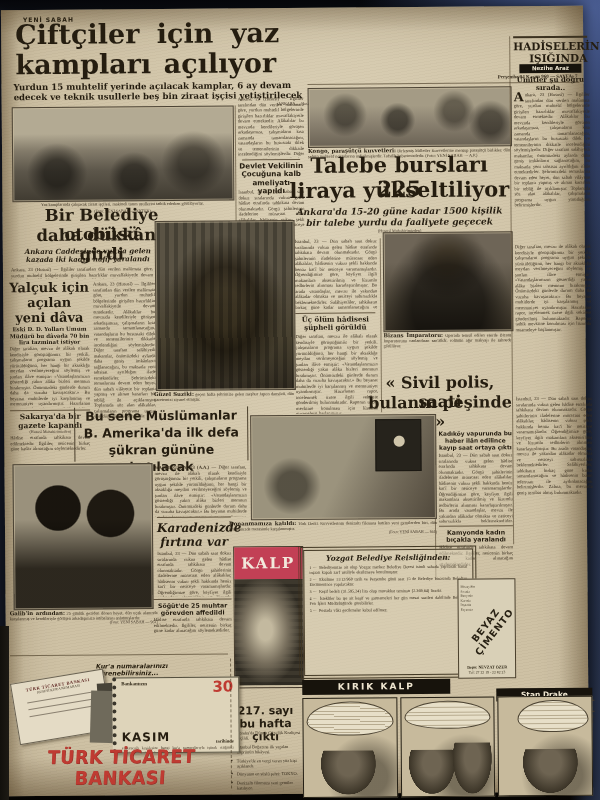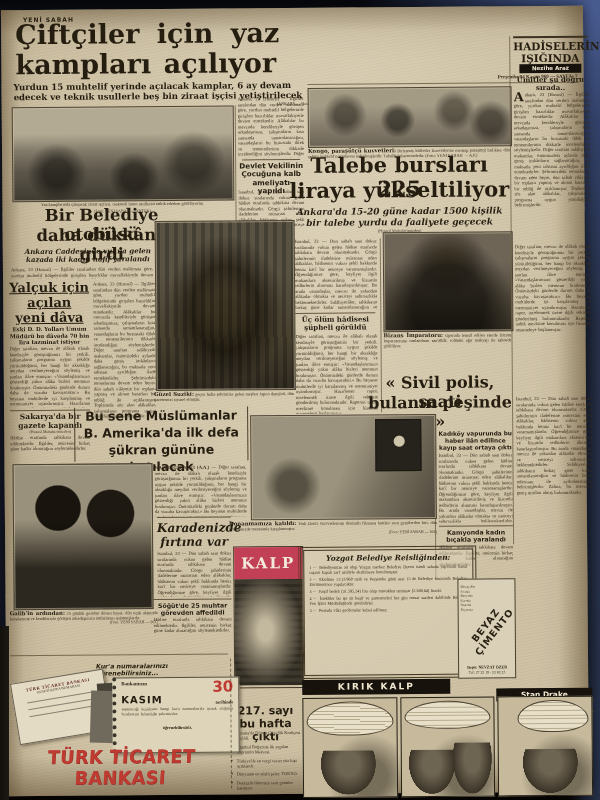--- a/index.html
+++ b/index.html
@@ -140,21 +140,21 @@
       <span class="lead-in">Donanmamıza katıldı:</span>
       <span>Türk Deniz Kuvvetlerinin denizaltı filosuna katılan yeni gemilerden biri, dün limanımızda merasimle karşılanmıştır.</span>
       <span class="credit">(Foto: YENİ SABAH — 961)</span>
     </div>
 
     <div class="abs hd ctr" style="left:12px;top:196px;width:174px;font-size:16.5px;line-height:19px;">Bir Belediye otobüsü</div>
     <div class="abs hd ctr" style="left:12px;top:216px;width:174px;font-size:16.5px;line-height:19px;">daha dükkâna girdi</div>
     <div class="abs hd ctr" style="left:18px;top:238px;width:134px;font-size:7px;line-height:8.4px;font-style:italic;">Ankara Caddesinde vukua gelen kazada iki kadın hafif yaralandı</div>
     <div class="abs f" style="left:8px;top:257px;width:142px;height:12px;">Ankara, 23 (Hususî) — İlgililer tarafından dün verilen malûmata göre, yurdun muhtelif bölgelerinde girişilen hazırlıklar muvaffakiyetle devam etmektedir. Alâkalılar bu mevzuda kendileriyle görüşen arkadaşımıza, çalışmaların kısa zamanda tamamlanacağını, vatandaşların bu husustaki dilek ve temennilerinin dikkatle incelendiğini söylemişlerdir. Diğer taraftan salâhiyetli makamlar, önümüzdeki aylarda daha geniş imkânların sağlanacağını, bu maksatla yeni tahsisat ayrıldığını ifade etmektedirler. Şehrimizdeki temaslarına devam eden heyet, dün sabah vilâyette bir toplantı yapmış ve alınan kararları bir tebliğ ile açıklamıştır. Toplantıda söz alan alâkalılar, çalışmaların programa uygun yürüdüğünü belirtmişlerdir.</div>
 
-    <div class="abs hd ctr" style="left:6px;top:270px;width:80px;font-size:13px;line-height:15px;text-decoration:underline;">
+    <div class="abs hd ctr" style="left:6px;top:270px;width:80px;font-size:13px;line-height:15px;">
       <span style="display:block;">Yalçuk için</span>
       <span style="display:block;">açılan</span>
       <span style="display:block;">yeni dâva</span>
     </div>
     <div class="abs hd ctr" style="left:6px;top:316px;width:80px;font-size:5.5px;line-height:6.6px;">Eski D. D. Yolları Umum Müdürü bu dâvada 70 bin lira tazminat istiyor</div>
     <div class="abs f" style="left:6px;top:336px;width:80px;height:62px;">Diğer taraftan, mevzu ile alâkalı olarak kendisiyle görüştüğümüz bir yetkili, çalışmaların programa uygun şekilde yürütüldüğünü, her hangi bir aksaklığa meydan verilmeyeceğini söylemiş ve şunları ilâve etmiştir: «Vatandaşlarımızın gösterdiği yakın alâka bizleri memnun bırakmıştır. Önümüzdeki günlerde durum daha da vuzuha kavuşacaktır.» Bu beyanat muhitlerde iyi karşılanmış ve memnuniyet uyandırmıştır. Hazırlanan rapor, incelenmek üzere ilgili vekâlete gönderilmiş bulunmaktadır. Raporun tatbik mevkiine konulması için lüzumlu muameleye başlanmıştır.</div>
     <div class="abs hd ctr orn" style="left:6px;top:400px;width:80px;font-size:7.5px;line-height:8.6px;padding-top:2px;">Sakarya'da bir gazete kapandı</div>
     <div class="abs ctr" style="left:6px;top:419px;width:80px;font-size:4px;color:#43372a;">(Hususî Muhabirimizden)</div>
     <div class="abs f" style="left:6px;top:425px;width:80px;height:26px;">Hâdise etrafında tahkikata devam edilmektedir. İlgililer, neticenin birkaç güne kadar alınacağını söylemektedirler.</div>
     <div class="abs f" style="left:90px;top:272px;width:62px;height:180px;">Ankara, 23 (Hususî) — İlgililer tarafından dün verilen malûmata göre, yurdun muhtelif bölgelerinde girişilen hazırlıklar muvaffakiyetle devam etmektedir. Alâkalılar bu mevzuda kendileriyle görüşen arkadaşımıza, çalışmaların kısa zamanda tamamlanacağını, vatandaşların bu husustaki dilek ve temennilerinin dikkatle incelendiğini söylemişlerdir. Diğer taraftan salâhiyetli makamlar, önümüzdeki aylarda daha geniş imkânların sağlanacağını, bu maksatla yeni tahsisat ayrıldığını ifade etmektedirler. Şehrimizdeki temaslarına devam eden heyet, dün sabah vilâyette bir toplantı yapmış ve alınan kararları bir tebliğ ile açıklamıştır. Toplantıda söz alan alâkalılar, çalışmaların programa uygun yürüdüğünü belirtmişlerdir.</div>
@@ -228,21 +228,21 @@
         <div>Fayansta</div>
       </div>
       <div class="abs sanshd" style="left:-14px;top:38px;width:90px;text-align:center;font-size:9.5px;letter-spacing:1px;
            transform:rotate(-52deg);color:#261f12;">BEYAZ ÇİMENTO</div>
       <div class="abs ctr" style="left:0;bottom:8px;width:100%;font-size:4px;font-weight:bold;color:#2d2514;">Depo: NEVZAT ÖZER</div>
       <div class="abs ctr" style="left:0;bottom:3px;width:100%;font-size:3.8px;color:#2d2514;">Tel: 27 22 19 - 22 82 23</div>
     </div>
 
     <div class="vr" style="left:508px;top:30px;height:508px;"></div>
     <div class="abs hd ctr" style="left:512px;top:30px;width:74px;font-size:10.5px;line-height:12px;
-         border-top:2px solid #3c3220;padding-top:2px;">
+         border-top:2px solid #3c3220;padding-top:2px;text-align:right;">
       <span style="display:block;">HADİSELERİN</span>
       <span style="display:block;">IŞIĞINDA</span>
     </div>
     <div class="abs bar" style="left:518px;top:58px;width:62px;height:9px;font-size:5.5px;line-height:9px;">Nezihe Araz</div>
     <div class="abs hd ctr" style="left:512px;top:70px;width:74px;font-size:7px;line-height:8.2px;">Ümitler şu doğru sırada..</div>
     <div class="abs f dcap" style="left:512px;top:86px;width:76px;height:148px;">Ankara, 23 (Hususî) — İlgililer tarafından dün verilen malûmata göre, yurdun muhtelif bölgelerinde girişilen hazırlıklar muvaffakiyetle devam etmektedir. Alâkalılar bu mevzuda kendileriyle görüşen arkadaşımıza, çalışmaların kısa zamanda tamamlanacağını, vatandaşların bu husustaki dilek ve temennilerinin dikkatle incelendiğini söylemişlerdir. Diğer taraftan salâhiyetli makamlar, önümüzdeki aylarda daha geniş imkânların sağlanacağını, bu maksatla yeni tahsisat ayrıldığını ifade etmektedirler. Şehrimizdeki temaslarına devam eden heyet, dün sabah vilâyette bir toplantı yapmış ve alınan kararları bir tebliğ ile açıklamıştır. Toplantıda söz alan alâkalılar, çalışmaların programa uygun yürüdüğünü belirtmişlerdir.</div>
     <div class="abs f" style="left:512px;top:238px;width:76px;height:148px;">Diğer taraftan, mevzu ile alâkalı olarak kendisiyle görüştüğümüz bir yetkili, çalışmaların programa uygun şekilde yürütüldüğünü, her hangi bir aksaklığa meydan verilmeyeceğini söylemiş ve şunları ilâve etmiştir: «Vatandaşlarımızın gösterdiği yakın alâka bizleri memnun bırakmıştır. Önümüzdeki günlerde durum daha da vuzuha kavuşacaktır.» Bu beyanat muhitlerde iyi karşılanmış ve memnuniyet uyandırmıştır. Hazırlanan rapor, incelenmek üzere ilgili vekâlete gönderilmiş bulunmaktadır. Raporun tatbik mevkiine konulması için lüzumlu muameleye başlanmıştır.</div>
     <div class="abs f" style="left:512px;top:390px;width:76px;height:146px;">İstanbul, 23 — Dün sabah saat dokuz sıralarında vukua gelen hâdise etrafında tahkikata devam olunmaktadır. Görgü şahitlerinin ifadelerine müracaat eden alâkalılar, hâdisenin vukuu şekli hakkında henüz kat'î bir neticeye varamamışlardır. Öğrendiğimize göre, keyfiyet ilgili makamlara aksettirilmiş ve lüzumlu tedbirlerin alınması kararlaştırılmıştır. Bu arada vatandaşlar, mevzu ile yakından alâkadar olmakta ve neticeyi sabırsızlıkla beklemektedirler. Salâhiyetliler, tahkikatın birkaç güne kadar tamamlanacağını ve hâdisenin bütün teferruatı ile aydınlanacağını belirtmişlerdir. Zabıta, bu mevzuda geniş tertibat almış bulunmaktadır.</div>
 
 
@@ -296,21 +296,21 @@
       </div>
       <div class="abs" style="left:86px;top:22px;width:84px;height:58px;background:#474338;transform:rotate(-3deg);"></div>
       <div class="abs" style="left:78px;top:32px;width:70px;height:52px;background:#6f6a5b;transform:rotate(2deg);"></div>
       <div class="abs" style="left:100px;top:18px;width:112px;height:68px;background:#ded4ba;border:1px solid #55503f;
            border-left:4px dotted #3a362c;padding:3px 5px;box-shadow:2px 2px 3px rgba(40,30,12,.4);overflow:hidden;">
         <div style="display:flex;justify-content:space-between;align-items:flex-start;">
           <span style="font-size:5px;font-weight:bold;color:#2a2111;">Bankamızın</span>
           <span style="font-size:15px;font-weight:bold;color:#bf3b32;font-family:'DejaVu Sans',sans-serif;line-height:13px;">30</span>
         </div>
         <div style="display:flex;justify-content:space-between;align-items:flex-end;">
-          <span class="sanshd" style="font-size:10px;letter-spacing:1px;">KASIM</span>
+          <span class="sanshd" style="font-size:12px;letter-spacing:1px;margin-top:36px;">KASIM</span>
           <span style="font-size:4.5px;font-weight:bold;color:#2a2111;">tarihinde</span>
         </div>
         <div class="f" style="font-size:3.9px;margin-top:2px;height:18px;">yaptıracağı keşidesine hangi kur'a numaralarıyla iştirak ettiğinizi hesabınızın bulunduğu şubemizden</div>
         <div class="ctr" style="font-size:4.3px;font-weight:bold;color:#2a2111;">öğrenebilirsiniz.</div>
       </div>
       <div class="abs ctr" style="left:0;bottom:4px;width:100%;font-size:17.5px;font-weight:bold;
            font-family:'DejaVu Sans',sans-serif;color:#bf3b32;letter-spacing:.5px;transform:skewX(-4deg) scaleY(1.05);
            text-shadow:.4px .4px 0 #8d2a24;">TÜRK TİCARET BANKASI</div>
     </div>
     <div class="abs" style="left:224px;top:650px;height:130px;border-left:1px dashed rgba(64,50,28,.6);"></div>

